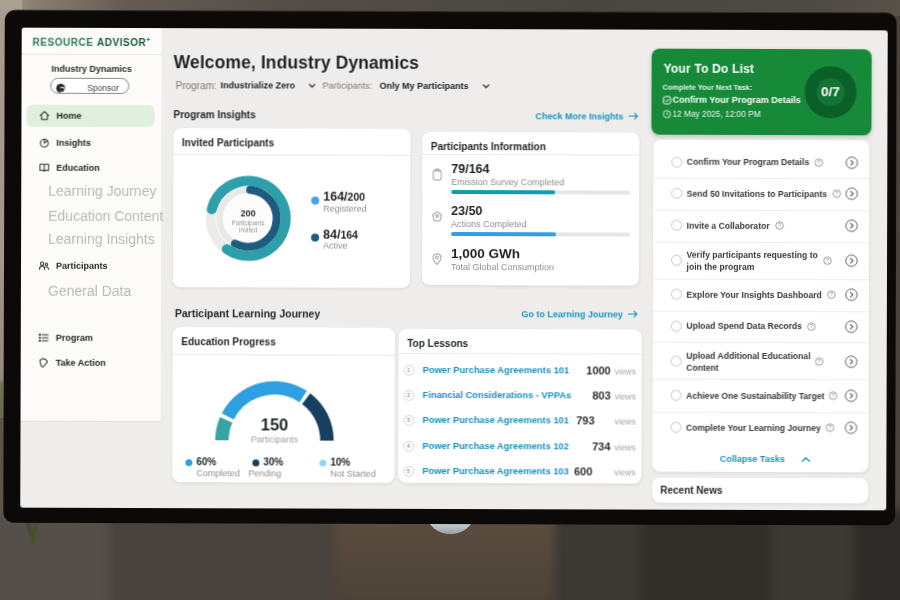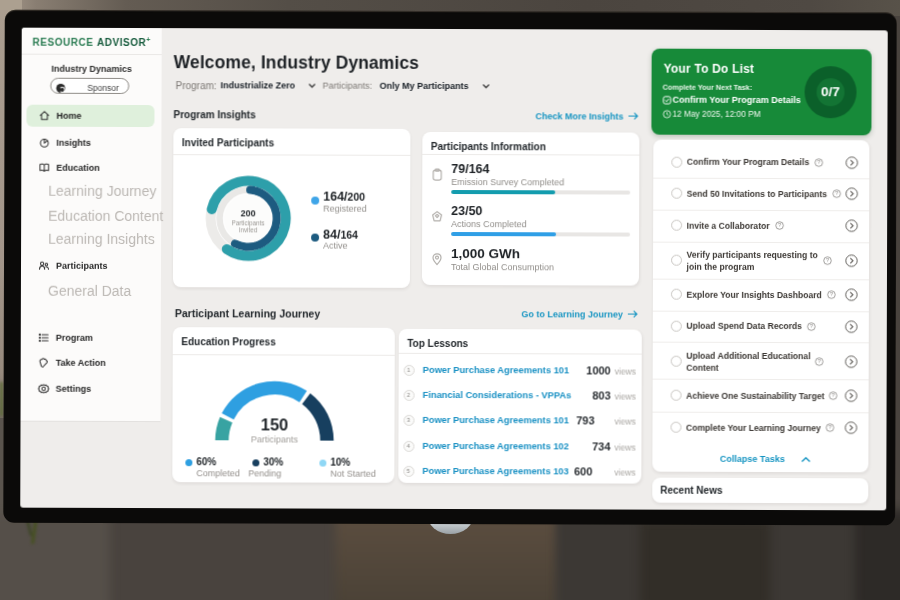--- a/index.html
+++ b/index.html
@@ -130,27 +130,20 @@
           <circle cx="2.4" cy="10.6" r="0.7"></circle>
         </svg>
     <span class="lb">Program</span>
   </div>
   <div class="nav" style="top:324px;">
     <svg class="ic icon" viewBox="0 0 14 14">
           <path d="M5.2 2.6 C5.8 1.6 7.4 1.8 7.6 3 C8.8 2.4 10 3.2 9.8 4.4 C11 4.4 11.6 5.8 10.8 6.8 L6.6 11.4 C5.8 12.2 4.4 11.8 4.2 10.8 L2.6 5.4 C2.2 4.2 3.4 3 4.6 3.4 Z"></path>
         </svg>
     <span class="lb">Take Action</span>
   </div>
-  <div class="nav" style="top:350px;">
-    <svg class="ic icon" viewBox="0 0 14 14">
-          <circle cx="7" cy="7" r="2"></circle>
-          <path d="M7 2.2 L8.3 3 L9.9 2.7 L10.9 4 L12.3 4.4 L12.3 6 L13 7 L12.3 8 L12.3 9.6 L10.9 10 L9.9 11.3 L8.3 11 L7 11.8 L5.7 11 L4.1 11.3 L3.1 10 L1.7 9.6 L1.7 8 L1 7 L1.7 6 L1.7 4.4 L3.1 4 L4.1 2.7 L5.7 3 Z"></path>
-        </svg>
-    <span class="lb">Settings</span>
-  </div>
 
   <div class="abs" style="left:152px; top:24px; font-size:17.5px; font-weight:bold; color:#1e2226; letter-spacing:0.1px;">Welcome, Industry Dynamics</div>
   <div class="abs" style="left:154px; top:52px; font-size:10px; color:#7d7975;">Program:</div>
   <div class="abs" style="left:199px; top:52px; font-size:9px; font-weight:bold; color:#181f26;">Industrialize Zero</div>
   <svg class="abs" style="left:286px; top:53px;" width="9" height="8" viewBox="0 0 9 8">
         <polyline points="1.5,2.5 4.5,5.5 7.5,2.5" fill="none" stroke="#3c3c3c" stroke-width="1.3"></polyline>
       </svg>
   <div class="abs" style="left:301px; top:52px; font-size:9px; color:#7d7975;">Participants:</div>
   <div class="abs" style="left:358px; top:52px; font-size:9px; font-weight:bold; color:#181f26;">Only My Participants</div>
   <svg class="abs" style="left:460px; top:53px;" width="9" height="8" viewBox="0 0 9 8">

